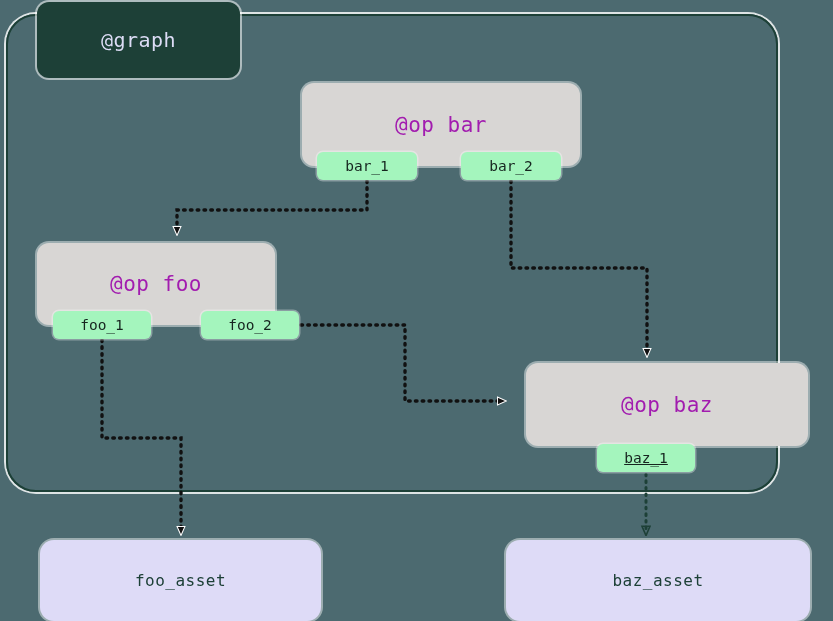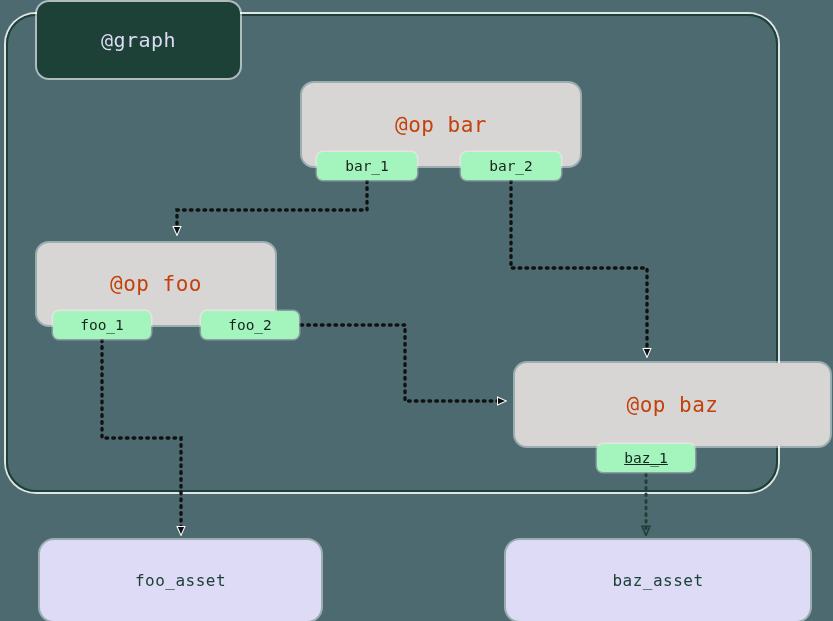--- a/index.html
+++ b/index.html
@@ -67,21 +67,21 @@
   }
   .op-title {
     position: absolute;
     left: 0;
     right: 0;
     top: 0;
     bottom: 0;
     display: flex;
     align-items: center;
     justify-content: center;
-    color: #c2410c;
+    color: #a21caf;
     font-size: 21px;
     letter-spacing: 0.5px;
   }
   .port {
     position: absolute;
     background: #a4f5bd;
     border-radius: 6px;
     height: 28px;
     display: flex;
     align-items: center;
@@ -150,21 +150,21 @@
   </div>
   <div class="port" style="left:317px; top:152px; width:100px;">bar_1</div>
   <div class="port" style="left:461px; top:152px; width:100px;">bar_2</div>
 
   <div class="op-node" style="left:37px; top:243px; width:238px; height:82px;">
     <div class="op-title">@op foo</div>
   </div>
   <div class="port" style="left:53px; top:311px; width:98px;">foo_1</div>
   <div class="port" style="left:201px; top:311px; width:98px;">foo_2</div>
 
-  <div class="op-node" style="left:515px; top:363px; width:315px; height:83px;">
+  <div class="op-node" style="left:526px; top:363px; width:282px; height:83px;">
     <div class="op-title">@op baz</div>
   </div>
   <div class="port" style="left:597px; top:444px; width:98px;text-decoration:underline;">baz_1</div>
 
   <div class="asset-node" style="left:40px; top:540px; width:281px; height:81px;">foo_asset</div>
 
   <div class="asset-node" style="left:506px; top:540px; width:304px; height:81px;">baz_asset</div>
 
 </div>
 

